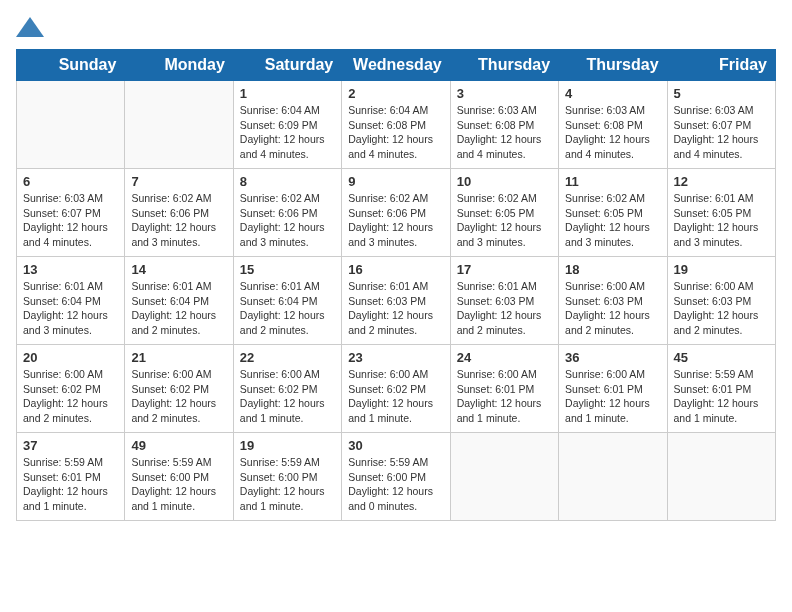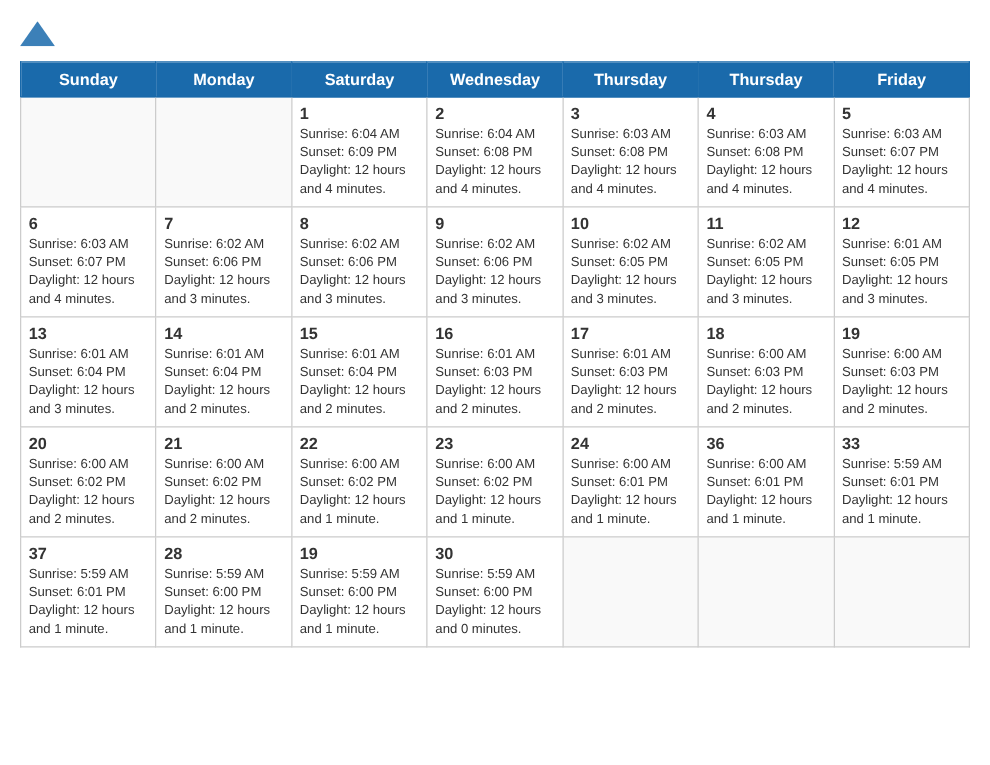--- a/index.html
+++ b/index.html
@@ -49,23 +49,23 @@
       font-weight: 600;
     }
     .calendar-table {
       width: 100%;
       border-collapse: collapse;
       border: 1px solid #ccc;
     }
     .calendar-table th {
       background-color: #1a6aab;
       color: white;
-      text-align: center;
+      text-align: right;
       padding: 6px 8px;
-      font-size: 13px;
+      font-size: 16px;
       border: 1px solid #1a6aab;
     }
     .calendar-table td {
       border: 1px solid #ccc;
       vertical-align: top;
       padding: 5px 6px;
       width: 108px;
       min-height: 80px;
     }
     .day-number {
@@ -272,35 +272,35 @@
 Sunset: 6:01 PM
 Daylight: 12 hours and 1 minute.</div>
         </td>
         <td>
           <span class="day-number">36</span>
           <div class="day-detail" style="white-space: pre-line;">Sunrise: 6:00 AM
 Sunset: 6:01 PM
 Daylight: 12 hours and 1 minute.</div>
         </td>
         <td>
-          <span class="day-number">33</span>
+          <span class="day-number">45</span>
           <div class="day-detail" style="white-space: pre-line;">Sunrise: 5:59 AM
 Sunset: 6:01 PM
 Daylight: 12 hours and 1 minute.</div>
         </td>
       </tr>
       <tr class="week-row">
         <td>
           <span class="day-number">37</span>
           <div class="day-detail" style="white-space: pre-line;">Sunrise: 5:59 AM
 Sunset: 6:01 PM
 Daylight: 12 hours and 1 minute.</div>
         </td>
         <td>
-          <span class="day-number">28</span>
+          <span class="day-number">49</span>
           <div class="day-detail" style="white-space: pre-line;">Sunrise: 5:59 AM
 Sunset: 6:00 PM
 Daylight: 12 hours and 1 minute.</div>
         </td>
         <td>
           <span class="day-number">19</span>
           <div class="day-detail" style="white-space: pre-line;">Sunrise: 5:59 AM
 Sunset: 6:00 PM
 Daylight: 12 hours and 1 minute.</div>
         </td>

